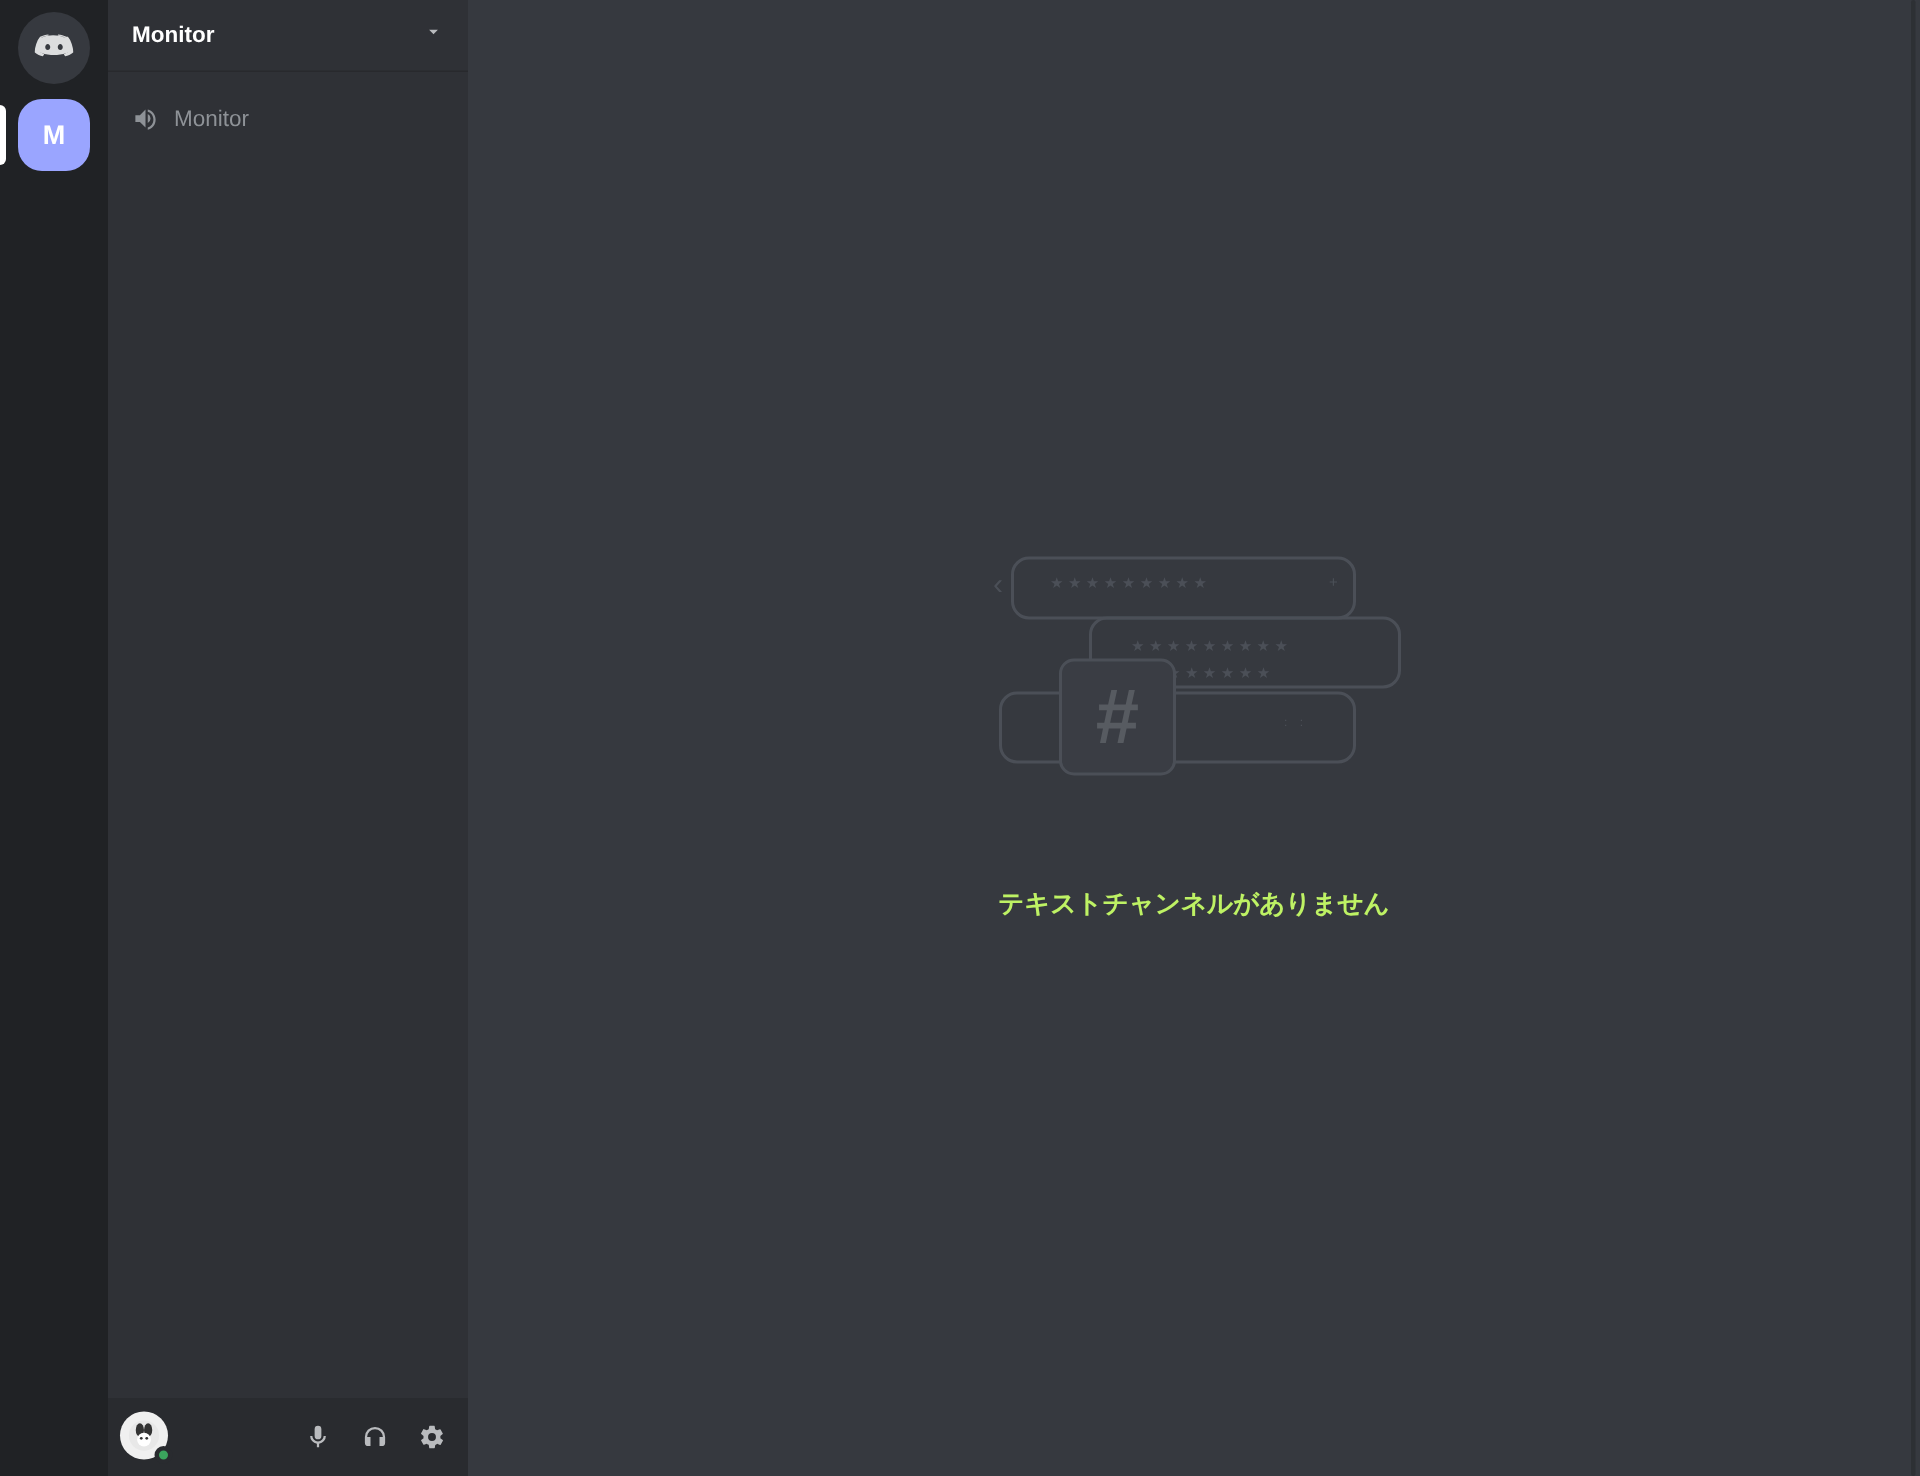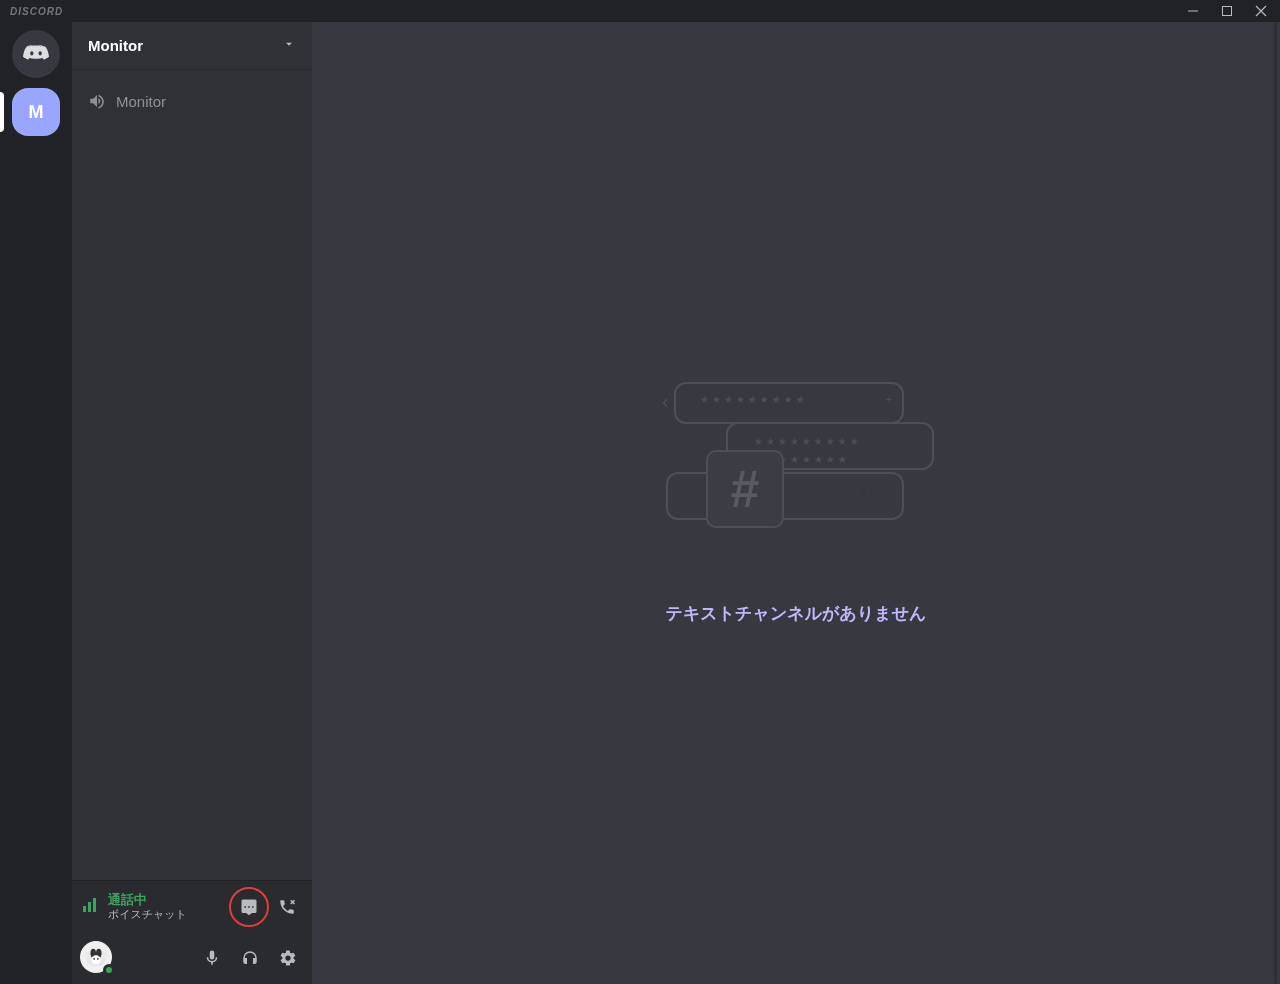--- a/index.html
+++ b/index.html
@@ -54,49 +54,29 @@
   .bub.b3 { left:0; top:90px; width:238px; height:48px; }
   .hash { position:absolute; left:40px; top:68px; width:78px; height:78px; border-radius:10px; background:#3b3e45; border:2px solid #4f545c; display:flex; align-items:center; justify-content:center; color:#5d6167; font-size:52px; font-weight:800; }
   .dots { position:absolute; color:#4f545c; font-size:10px; letter-spacing:3px; }
   .dots.d1 { left:34px; top:12px; }
   .dots.d2 { left:88px; top:54px; }
   .dots.d3 { left:112px; top:72px; }
   .dots.d4 { left:220px; top:12px; }
   .dots.d5 { left:190px; top:106px; font-size:8px; }
   .arrowL { position:absolute; color:#4f545c; font-size:20px; }
   .arrowL.a1 { left:-4px; top:8px; }
-  .empty h2 { color:#c4b5fd; font-size:17px; font-weight:600; }
+  .empty h2 { color:#bef264; font-size:17px; font-weight:600; }
   .empty p { color:#72767d; font-size:15px; line-height:1.4; max-width:430px; }
   
   .content::after { content:""; position:absolute; right:3px; top:0; bottom:0; width:3px; background:#202225; border-radius:2px; opacity:0.4; }
 </style>
 </head>
 <body>
 
 <div class="app">
-  <div class="titlebar">
-    <div class="brand">DISCORD</div>
-    <div class="winbtns">
-      <div class="winbtn">
-          <svg viewBox="0 0 12 12">
-            <rect x="1" y="5.5" width="10" height="1" fill="currentColor"></rect>
-          </svg>
-        </div>
-      <div class="winbtn">
-          <svg viewBox="0 0 12 12">
-            <rect x="1.5" y="1.5" width="9" height="9" fill="none" stroke="currentColor" stroke-width="1"></rect>
-          </svg>
-        </div>
-      <div class="winbtn">
-          <svg viewBox="0 0 12 12">
-            <path d="M1 1 L11 11 M11 1 L1 11" stroke="currentColor" stroke-width="1.2"></path>
-          </svg>
-        </div>
-    </div>
-  </div>
 
   <div class="main">
     <div class="guilds">
       <div class="guild-home">
         <svg viewBox="0 0 28 20">
             <path d="M23 2c-2-1-4-1.5-6-1.7l-.3.6c2 .3 4 1 5.7 2-3-1.5-6-2-9-2s-6 .5-9 2c1.7-1 3.7-1.7 5.7-2L10 0.3C8 .5 6 1 4 2 1.5 5 .5 9 0 13c2 1.6 4 2.6 6 3l1-1.6c-1-.3-2-.8-3-1.5.3.2.6.3.9.5 3 1.4 6.3 1.6 9.1 1.6s6.1-.2 9.1-1.6c.3-.2.6-.3.9-.5-1 .7-2 1.2-3 1.5l1 1.6c2-.4 4-1.4 6-3-.5-4-1.5-8-4-11zM9.5 11.5c-1 0-1.8-1-1.8-2.2s.8-2.2 1.8-2.2 1.8 1 1.8 2.2-.8 2.2-1.8 2.2zm9 0c-1 0-1.8-1-1.8-2.2s.8-2.2 1.8-2.2 1.8 1 1.8 2.2-.8 2.2-1.8 2.2z"></path>
           </svg>
       </div>
       <div class="guild-wrap">
         <div class="guild-pill"></div>
@@ -113,44 +93,20 @@
       </div>
       <div class="channels">
         <div class="voice-ch">
           <svg viewBox="0 0 24 24">
               <path d="M3 9v6h4l5 5V4L7 9H3zm13.5 3a4.5 4.5 0 0 0-2.5-4v8a4.5 4.5 0 0 0 2.5-4zm-2.5-8v2.1c3 .9 5 3.6 5 6.9s-2 6-5 6.9V22c4-0.9 7-4.5 7-9s-3-8.1-7-9z"></path>
             </svg>
           <span class="label">Monitor</span>
         </div>
       </div>
 
-      <div class="voice-panel">
-        <div class="sig">
-          <svg viewBox="0 0 18 18">
-              <rect x="1" y="10" width="3" height="6" fill="#3ba55d"></rect>
-              <rect x="6" y="6" width="3" height="10" fill="#3ba55d"></rect>
-              <rect x="11" y="2" width="3" height="14" fill="#3ba55d"></rect>
-            </svg>
-        </div>
-        <div class="txt">
-          <div class="status">通話中</div>
-          <div class="sub">ボイスチャット</div>
-        </div>
-        <div class="ctrl ring">
-          <svg width="18" height="18" viewBox="0 0 24 24">
-              <path fill="currentColor" d="M20 2H4a2 2 0 0 0-2 2v14a2 2 0 0 0 2 2h4l4 3 4-3h4a2 2 0 0 0 2-2V4a2 2 0 0 0-2-2zM8 13H6v-2h2zm5 0h-2v-2h2zm5 0h-2v-2h2z"></path>
-            </svg>
-        </div>
-        <div class="ctrl">
-          <svg width="18" height="18" viewBox="0 0 24 24">
-              <path fill="currentColor" d="M20 15.5c-1.2 0-2.5-.2-3.6-.6-.4-.1-.8 0-1 .2l-2.2 2.2c-2.8-1.4-5.1-3.7-6.5-6.5l2.2-2.2c.3-.3.4-.7.2-1-.4-1.1-.6-2.4-.6-3.6 0-.6-.4-1-1-1H4c-.6 0-1 .4-1 1 0 9.4 7.6 17 17 17 .6 0 1-.4 1-1v-3.5c0-.6-.4-1-1-1z"></path>
-              <path fill="currentColor" d="M17 3l5 5M22 3l-5 5" stroke="currentColor" stroke-width="2"></path>
-            </svg>
-        </div>
-      </div>
 
       <div class="user-panel">
         <div class="avatar">
           <div class="pic">
             <svg viewBox="0 0 24 24">
               <circle cx="12" cy="12" r="11" fill="#e8e8e8"></circle>
               <ellipse cx="9" cy="8" rx="3" ry="5" fill="#333"></ellipse>
               <ellipse cx="15" cy="8" rx="3" ry="5" fill="#333"></ellipse>
               <circle cx="12" cy="15" r="5" fill="#fff"></circle>
               <circle cx="10" cy="14" r="1" fill="#333"></circle>

